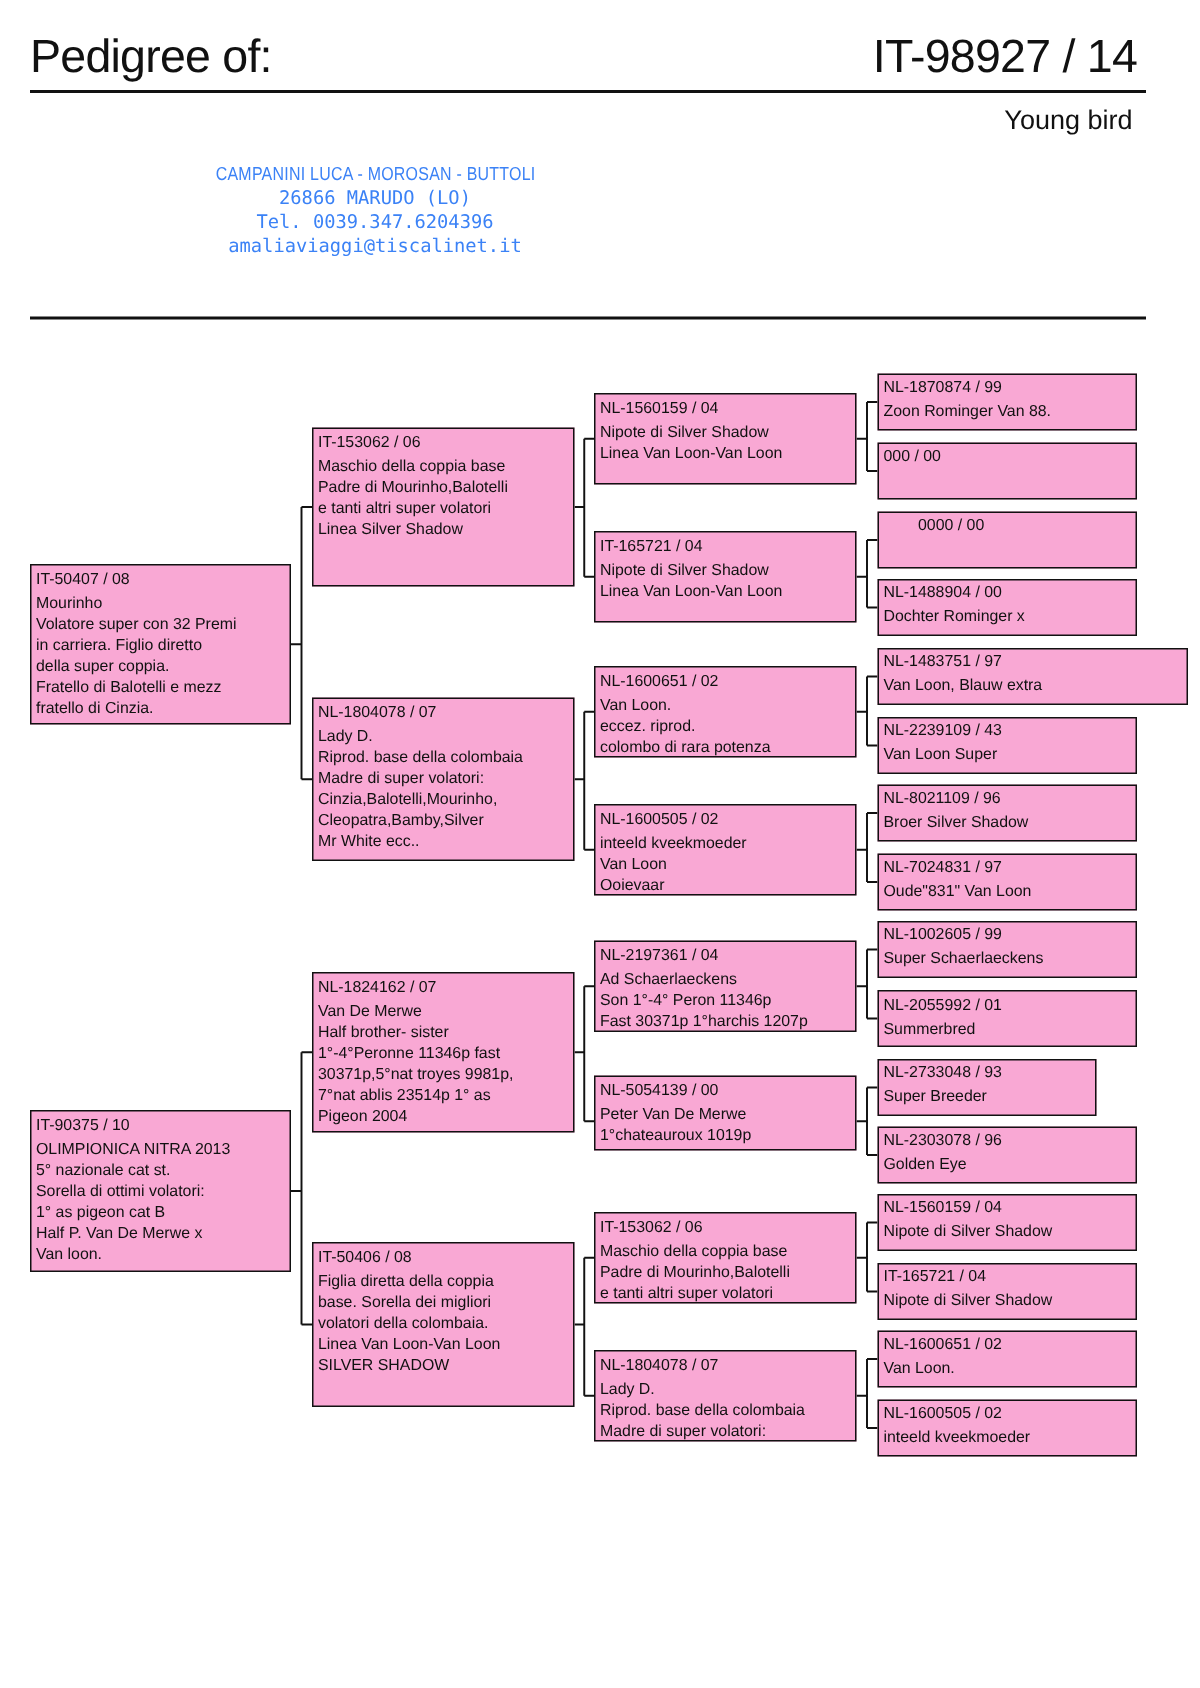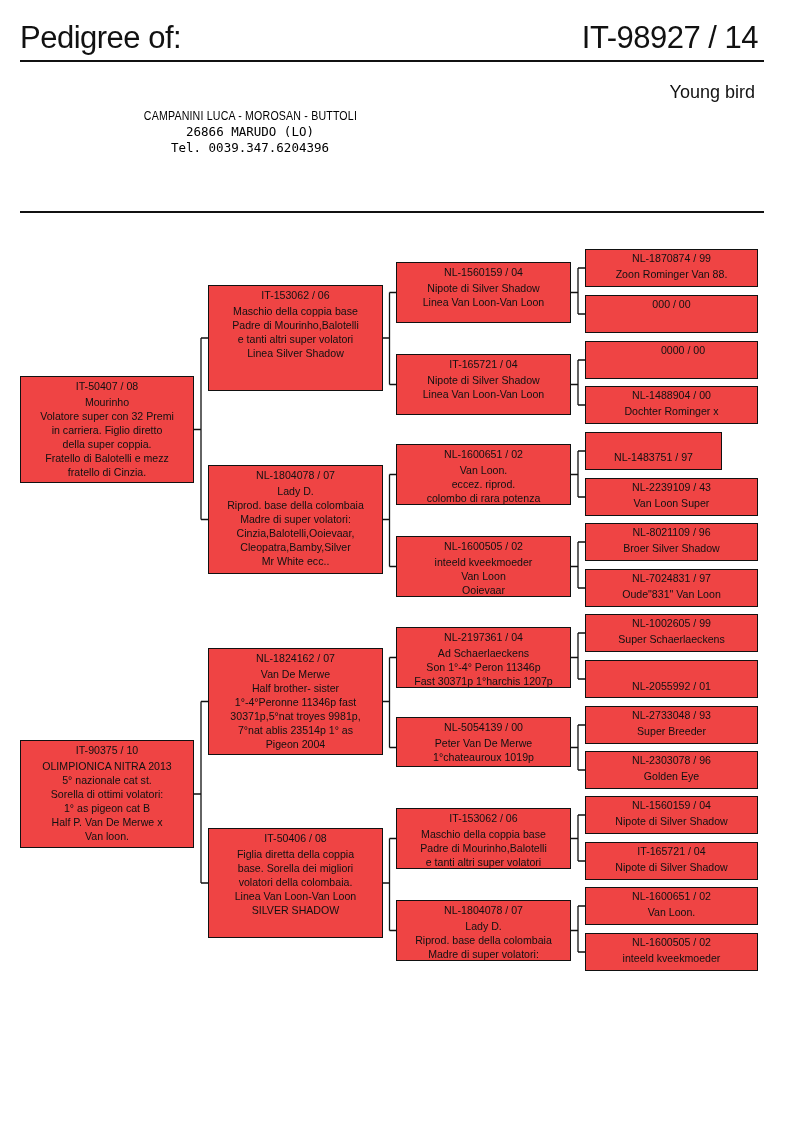--- a/index.html
+++ b/index.html
@@ -1,44 +1,45 @@
 <!DOCTYPE html>
 <html><head>
 <meta charset="utf-8">
 <style>
   html, body { margin: 0; padding: 0; background: #ffffff; }
   body { width: 800px; height: 1125px; position: relative; overflow: hidden;
          font-family: "Liberation Sans", sans-serif; color: #111; }
   .title { position: absolute; left: 20px; top: 20px; font-size: 31px; letter-spacing: -0.5px; }
   .ring { position: absolute; right: 42px; top: 20px; font-size: 31px; letter-spacing: -0.5px; }
   .rule { position: absolute; left: 20px; width: 744px; height: 0; border-top: 2px solid #111; }
-  .subtitle { position: absolute; right: 45px; top: 82px; font-size: 18px; }
+  .subtitle { position: absolute; right: 45px; top: 70px; font-size: 18px; }
   .breeder { position: absolute; left: 120px; width: 260px; top: 108px; text-align: center;
-             font-family: "DejaVu Sans Mono", monospace; font-size: 12.5px; line-height: 16px; color: #000000; }
+             font-family: "DejaVu Sans Mono", monospace; font-size: 12.5px; line-height: 16px; color: #3b82f6; }
   .breeder .bname { font-family: "Liberation Sans Narrow", "Liberation Sans", sans-serif;
                     font-size: 12.5px; transform: scaleX(0.85); display:inline-block; letter-spacing: 0.2px; }
-  .box { position: absolute; border: 1.5px solid #111; background: #ef4444; box-sizing: border-box;
-         padding: 2px 3px; font-size: 10.6px; line-height: 14px; overflow: hidden; text-align: center; }
+  .box { position: absolute; border: 1.5px solid #111; background: #f9a8d4; box-sizing: border-box;
+         padding: 2px 3px; font-size: 10.6px; line-height: 14px; overflow: hidden; }
   .box .ringno { display: block; margin-bottom: 2px; }
   .box .line { display: block; white-space: nowrap; }
   svg.links { position: absolute; left: 0; top: 0; }
   svg.links path { fill: none; stroke: #111; stroke-width: 1.3; }
 </style>
 </head>
 <body>
 
 <div class="title">Pedigree of:</div>
 <div class="ring">IT-98927 / 14</div>
 <div class="rule" style="top:60px"></div>
 <div class="subtitle">Young bird</div>
 
 <div class="breeder">
   <div><span class="bname">CAMPANINI LUCA - MOROSAN - BUTTOLI</span></div>
   <div>26866 MARUDO (LO)</div>
   <div>Tel. 0039.347.6204396</div>
+  <div>amaliaviaggi@tiscalinet.it</div>
 </div>
 
 <div class="rule" style="top:211px"></div>
 
 <svg class="links" width="800" height="1125">
     <path d="M194,429.5 H201 M201,338 V519.5 M201,338 H208 M201,519.5 H208"></path>
     <path d="M194,794 H201 M201,701.5 V883 M201,701.5 H208 M201,883 H208"></path>
     <path d="M383,338 H389.5 M389.5,292.5 V384.5 M389.5,292.5 H396 M389.5,384.5 H396"></path>
     <path d="M383,519.5 H389.5 M389.5,474.5 V566.5 M389.5,474.5 H396 M389.5,566.5 H396"></path>
     <path d="M383,701.5 H389.5 M389.5,657.5 V747.5 M389.5,657.5 H396 M389.5,747.5 H396"></path>
@@ -77,21 +78,21 @@
       <span class="line">Maschio della coppia base</span>
       <span class="line">Padre di Mourinho,Balotelli</span>
       <span class="line">e tanti altri super volatori</span>
       <span class="line">Linea Silver Shadow</span>
     </div>
     <div class="box" style="left: 208px; top: 465px; width: 175px; height: 109px;">
       <span class="ringno">NL-1804078 / 07</span>
       <span class="line">Lady D.</span>
       <span class="line">Riprod. base della colombaia</span>
       <span class="line">Madre di super volatori:</span>
-      <span class="line">Cinzia,Balotelli,Ooievaar,</span>
+      <span class="line">Cinzia,Balotelli,Mourinho,</span>
       <span class="line">Cleopatra,Bamby,Silver</span>
       <span class="line">Mr White ecc..</span>
     </div>
     <div class="box" style="left: 208px; top: 648px; width: 175px; height: 107px;">
       <span class="ringno">NL-1824162 / 07</span>
       <span class="line">Van De Merwe</span>
       <span class="line">Half brother- sister</span>
       <span class="line">1°-4°Peronne 11346p fast</span>
       <span class="line">30371p,5°nat troyes 9981p,</span>
       <span class="line">7°nat ablis 23514p 1° as</span>
@@ -158,45 +159,45 @@
     <div class="box" style="left: 585px; top: 295px; width: 173px; height: 38px; line-height: 15px; padding-top: 1px;">
       <span class="ringno" style="margin-bottom: 1px;">000 / 00</span>
     </div>
     <div class="box" style="left: 585px; top: 341px; width: 173px; height: 38px; line-height: 15px; padding-top: 1px; padding-left: 26px;">
       <span class="ringno" style="margin-bottom: 1px;">0000 / 00</span>
     </div>
     <div class="box" style="left: 585px; top: 386px; width: 173px; height: 38px; line-height: 15px; padding-top: 1px;">
       <span class="ringno" style="margin-bottom: 1px;">NL-1488904 / 00</span>
       <span class="line">Dochter Rominger x</span>
     </div>
-    <div class="box" style="left: 585px; top: 432px; width: 137px; height: 38px; line-height: 15px; padding-top: 17px;">
+    <div class="box" style="left: 585px; top: 432px; width: 207px; height: 38px; line-height: 15px; padding-top: 1px;">
       <span class="ringno" style="margin-bottom: 1px;">NL-1483751 / 97</span>
       <span class="line">Van Loon, Blauw extra</span>
     </div>
     <div class="box" style="left: 585px; top: 478px; width: 173px; height: 38px; line-height: 15px; padding-top: 1px;">
       <span class="ringno" style="margin-bottom: 1px;">NL-2239109 / 43</span>
       <span class="line">Van Loon Super</span>
     </div>
     <div class="box" style="left: 585px; top: 523px; width: 173px; height: 38px; line-height: 15px; padding-top: 1px;">
       <span class="ringno" style="margin-bottom: 1px;">NL-8021109 / 96</span>
       <span class="line">Broer Silver Shadow</span>
     </div>
     <div class="box" style="left: 585px; top: 569px; width: 173px; height: 38px; line-height: 15px; padding-top: 1px;">
       <span class="ringno" style="margin-bottom: 1px;">NL-7024831 / 97</span>
       <span class="line">Oude"831" Van Loon</span>
     </div>
     <div class="box" style="left: 585px; top: 614px; width: 173px; height: 38px; line-height: 15px; padding-top: 1px;">
       <span class="ringno" style="margin-bottom: 1px;">NL-1002605 / 99</span>
       <span class="line">Super Schaerlaeckens</span>
     </div>
-    <div class="box" style="left: 585px; top: 660px; width: 173px; height: 38px; line-height: 15px; padding-top: 18px;">
+    <div class="box" style="left: 585px; top: 660px; width: 173px; height: 38px; line-height: 15px; padding-top: 2px;">
       <span class="ringno" style="margin-bottom: 1px;">NL-2055992 / 01</span>
       <span class="line">Summerbred</span>
     </div>
-    <div class="box" style="left: 585px; top: 706px; width: 173px; height: 38px; line-height: 15px; padding-top: 1px;">
+    <div class="box" style="left: 585px; top: 706px; width: 146px; height: 38px; line-height: 15px; padding-top: 1px;">
       <span class="ringno" style="margin-bottom: 1px;">NL-2733048 / 93</span>
       <span class="line">Super Breeder</span>
     </div>
     <div class="box" style="left: 585px; top: 751px; width: 173px; height: 38px; line-height: 15px; padding-top: 1px;">
       <span class="ringno" style="margin-bottom: 1px;">NL-2303078 / 96</span>
       <span class="line">Golden Eye</span>
     </div>
     <div class="box" style="left: 585px; top: 796px; width: 173px; height: 38px; line-height: 15px; padding-top: 1px;">
       <span class="ringno" style="margin-bottom: 1px;">NL-1560159 / 04</span>
       <span class="line">Nipote di Silver Shadow</span>

